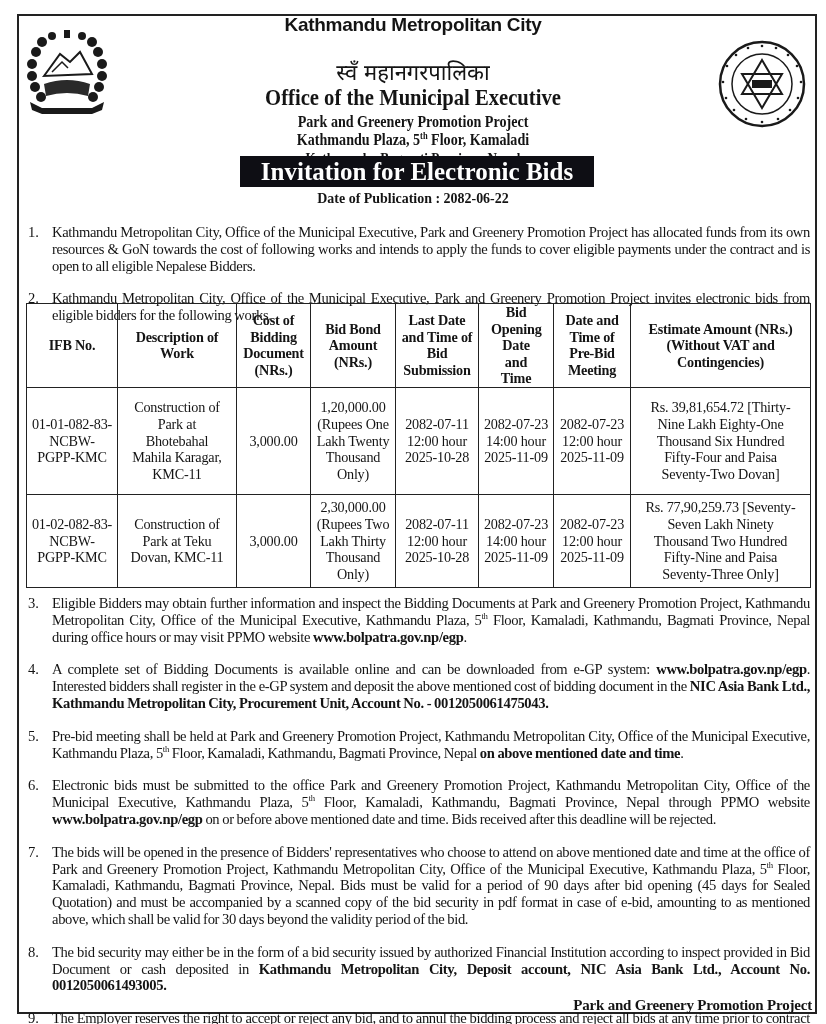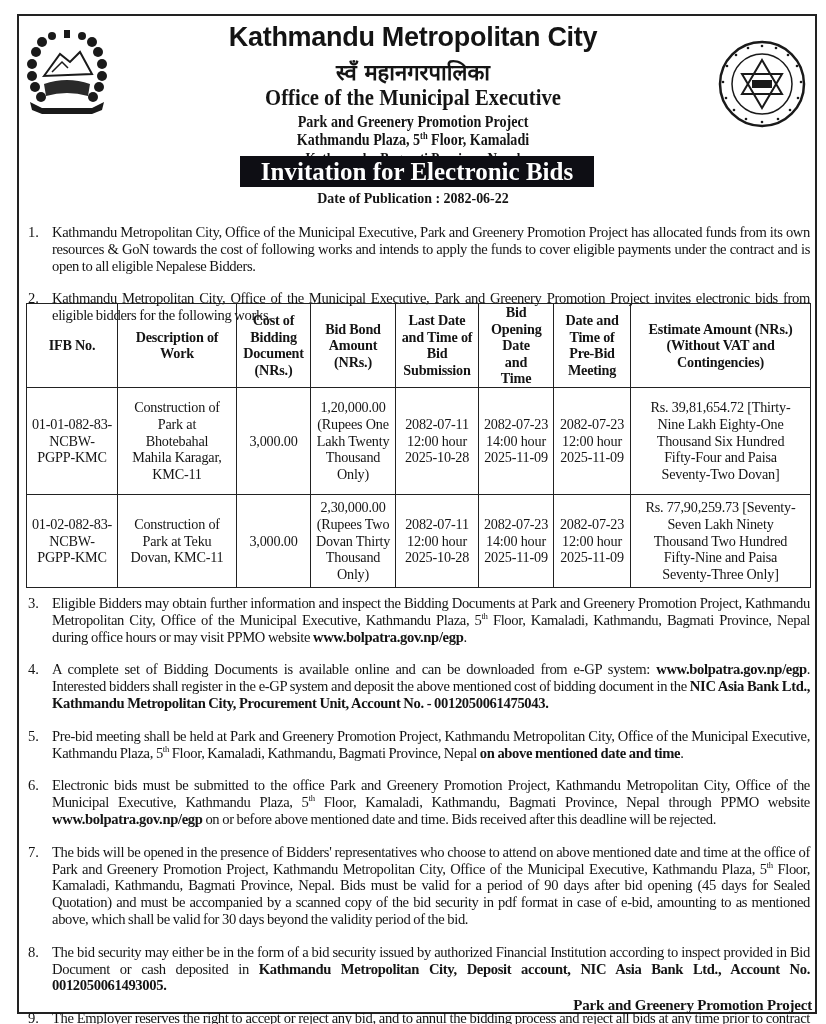--- a/index.html
+++ b/index.html
@@ -9,22 +9,22 @@
     border: 2px solid #222; box-sizing: border-box;
   }
   .serif { font-family: "Liberation Serif", "DejaVu Serif", serif; }
   .sans  { font-family: "Liberation Sans", "DejaVu Sans", sans-serif; }
 
   .logo { position: absolute; }
   .logo-left { left: 22px; top: 24px; width: 90px; height: 96px; }
   .logo-right { left: 716px; top: 38px; width: 92px; height: 92px; }
 
   .hdr { position: absolute; left: 0; width: 826px; text-align: center; white-space: nowrap; }
-  .h-city { top: 22px; font-size: 27px; font-weight: bold; letter-spacing: -0.3px; }
-  .h-nepal { top: 56px; font-size: 22px; font-weight: bold; font-family: "DejaVu Sans", sans-serif; }
+  .h-city { top: 14px; font-size: 19px; font-weight: bold; letter-spacing: -0.3px; }
+  .h-nepal { top: 56px; font-size: 22px; font-weight: normal; font-family: "DejaVu Sans", sans-serif; }
   .h-office { top: 84px; font-size: 24px; font-weight: bold; transform: scaleX(0.86); }
   .h-project { top: 113px; font-size: 16px; font-weight: bold; transform: scaleX(0.88); }
   .h-address1 { top: 131px; font-size: 16px; font-weight: bold; transform: scaleX(0.88); }
   sup { font-size: 0.6em; vertical-align: super; line-height: 0; }
 
   .banner {
     position: absolute; left: 240px; top: 156px; width: 354px; height: 31px;
     background: #0e0e14; color: #fff; text-align: center;
     font-size: 25px; font-weight: bold; line-height: 31px; white-space: nowrap;
   }
@@ -160,21 +160,21 @@
       <td>1,20,000.00 (Rupees One Lakh Twenty Thousand Only)</td>
       <td style="padding:0 4px">2082-07-11 12:00 hour 2025-10-28</td>
       <td>2082-07-23 14:00 hour 2025-11-09</td>
       <td>2082-07-23 12:00 hour 2025-11-09</td>
       <td style="padding:0 10px">Rs. 39,81,654.72 [Thirty-Nine Lakh Eighty-One Thousand Six Hundred Fifty-Four and Paisa Seventy-Two Dovan]</td>
     </tr>
     <tr class="r2">
       <td style="padding:0 4px">01-02-082-83-NCBW-PGPP-KMC</td>
       <td style="padding:0 4px">Construction of Park at Teku Dovan, KMC-11</td>
       <td>3,000.00</td>
-      <td>2,30,000.00 (Rupees Two Dovan Thirty Thousand Only)</td>
+      <td>2,30,000.00 (Rupees Two Lakh Thirty Thousand Only)</td>
       <td style="padding:0 4px">2082-07-11 12:00 hour 2025-10-28</td>
       <td>2082-07-23 14:00 hour 2025-11-09</td>
       <td>2082-07-23 12:00 hour 2025-11-09</td>
       <td style="padding:0 8px">Rs. 77,90,259.73 [Seventy-Seven Lakh Ninety Thousand Two Hundred Fifty-Nine and Paisa Seventy-Three Only]</td>
     </tr>
   </tbody>
 </table>
 
 <div class="list list-b serif">
   <div class="item">

